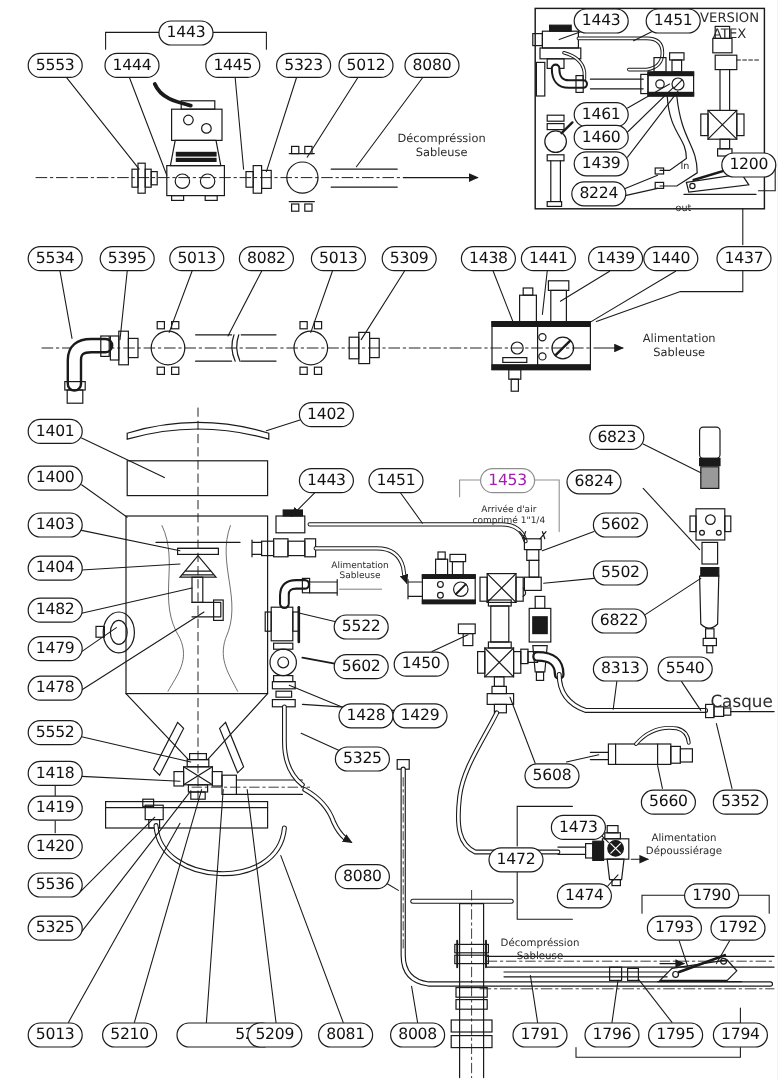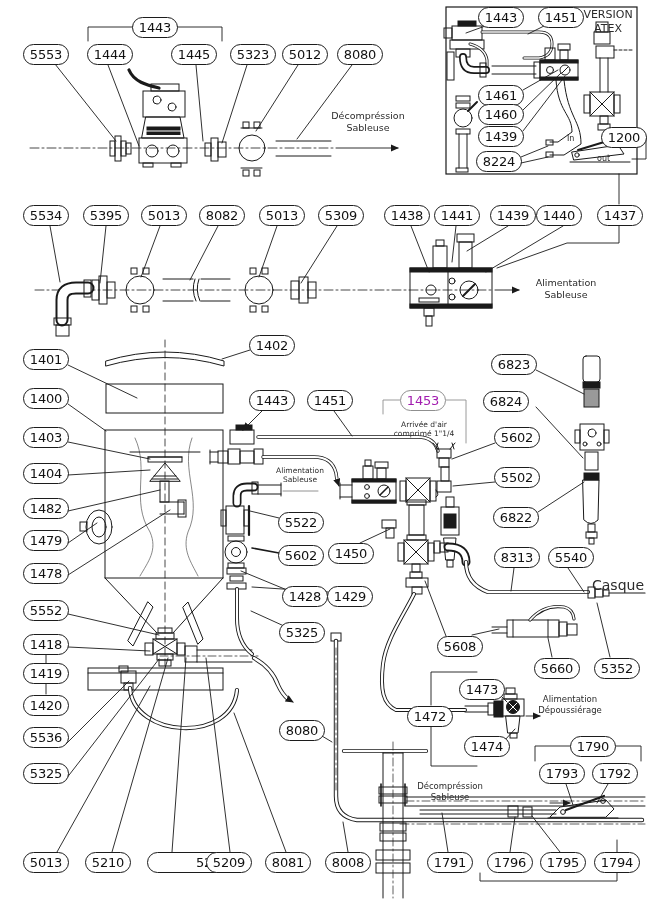--- a/index.html
+++ b/index.html
@@ -531,21 +531,21 @@
     <div class="callout" style="left: 23px; top: 599.5px;">5552</div>
     <div class="callout" style="left: 23px; top: 633.5px;">1418</div>
     <div class="callout" style="left: 23px; top: 662.5px;">1419</div>
     <div class="callout" style="left: 23px; top: 694.5px;">1420</div>
     <div class="callout" style="left: 23px; top: 726.5px;">5536</div>
     <div class="callout" style="left: 23px; top: 762.5px;">5325</div>
     <div class="callout" style="left: 249px; top: 389.5px;">1443</div>
     <div class="callout" style="left: 307px; top: 389.5px;">1451</div>
     <div class="callout gray" style="left: 400px; top: 389.5px;">1453</div>
     <div class="callout" style="left: 491px; top: 353.5px;">6823</div>
-    <div class="callout" style="left: 483px; top: 390.5px;">6824</div>
+    <div class="callout" style="left: 472px; top: 390.5px;">6824</div>
     <div class="callout" style="left: 494px; top: 426.5px;">5602</div>
     <div class="callout" style="left: 494px; top: 466.5px;">5502</div>
     <div class="callout" style="left: 493px; top: 506.5px;">6822</div>
     <div class="callout" style="left: 278px; top: 511.5px;">5522</div>
     <div class="callout" style="left: 278px; top: 544.5px;">5602</div>
     <div class="callout" style="left: 328px; top: 542.5px;">1450</div>
     <div class="callout" style="left: 282px; top: 585.5px;">1428</div>
     <div class="callout" style="left: 327px; top: 585.5px;">1429</div>
     <div class="callout" style="left: 279px; top: 621.5px;">5325</div>
     <div class="callout" style="left: 494px; top: 546.5px;">8313</div>
@@ -568,21 +568,21 @@
     <div class="callout" style="left: 325px; top: 851.5px;">8008</div>
     <div class="callout" style="left: 427px; top: 851.5px;">1791</div>
     <div class="callout" style="left: 487px; top: 851.5px;">1796</div>
     <div class="callout" style="left: 540px; top: 851.5px;">1795</div>
     <div class="callout" style="left: 594px; top: 851.5px;">1794</div>
     <div class="tlabel" style="left: 368px; top: 110px; font-size: 9.5px;">Décompréssion
 Sableuse</div>
     <div class="tlabel" style="left: 608px; top: 8px; font-size: 11px;">VERSION
 ATEX</div>
     <div class="tlabel left" style="left: 567px; top: 134px; font-size: 8px;">In</div>
-    <div class="tlabel left" style="left: 563px; top: 154px; font-size: 8px; margin-left: 34px;">out</div>
+    <div class="tlabel left" style="left: 563px; top: 169px; font-size: 8px;">out</div>
     <div class="tlabel" style="left: 566px; top: 277px; font-size: 9.5px;">Alimentation
 Sableuse</div>
     <div class="tlabel" style="left: 300px; top: 466px; font-size: 7.5px;">Alimentation
 Sableuse</div>
     <div class="tlabel" style="left: 424px; top: 420px; font-size: 7.5px;">Arrivée d'air
 comprimé 1"1/4</div>
     <div class="tlabel" style="left: 618px; top: 577px; font-size: 14px;">Casque</div>
     <div class="tlabel" style="left: 570px; top: 694px; font-size: 8.5px;">Alimentation
 Dépoussiérage</div>
     <div class="tlabel" style="left: 450px; top: 781px; font-size: 8.5px;">Décompréssion

